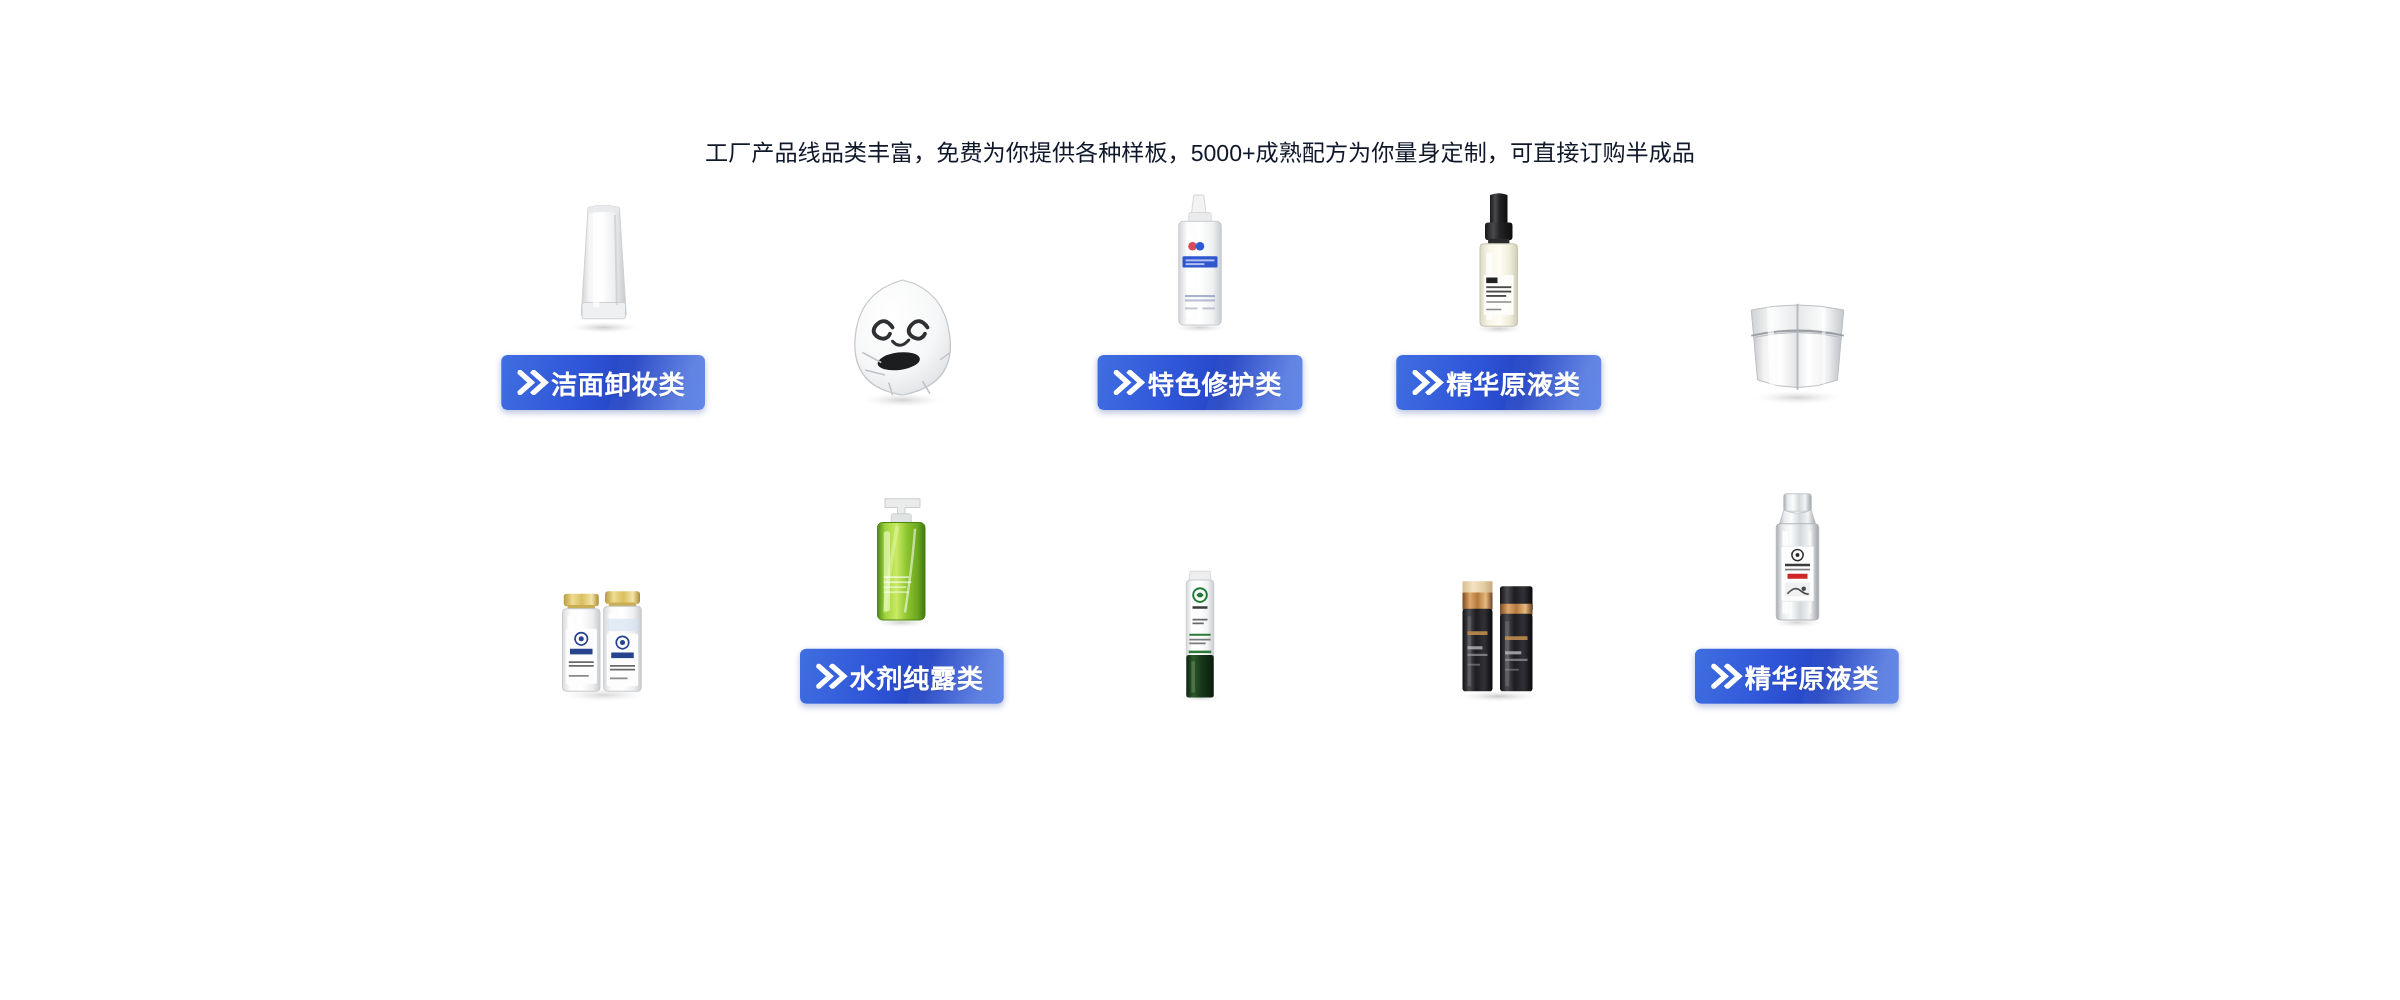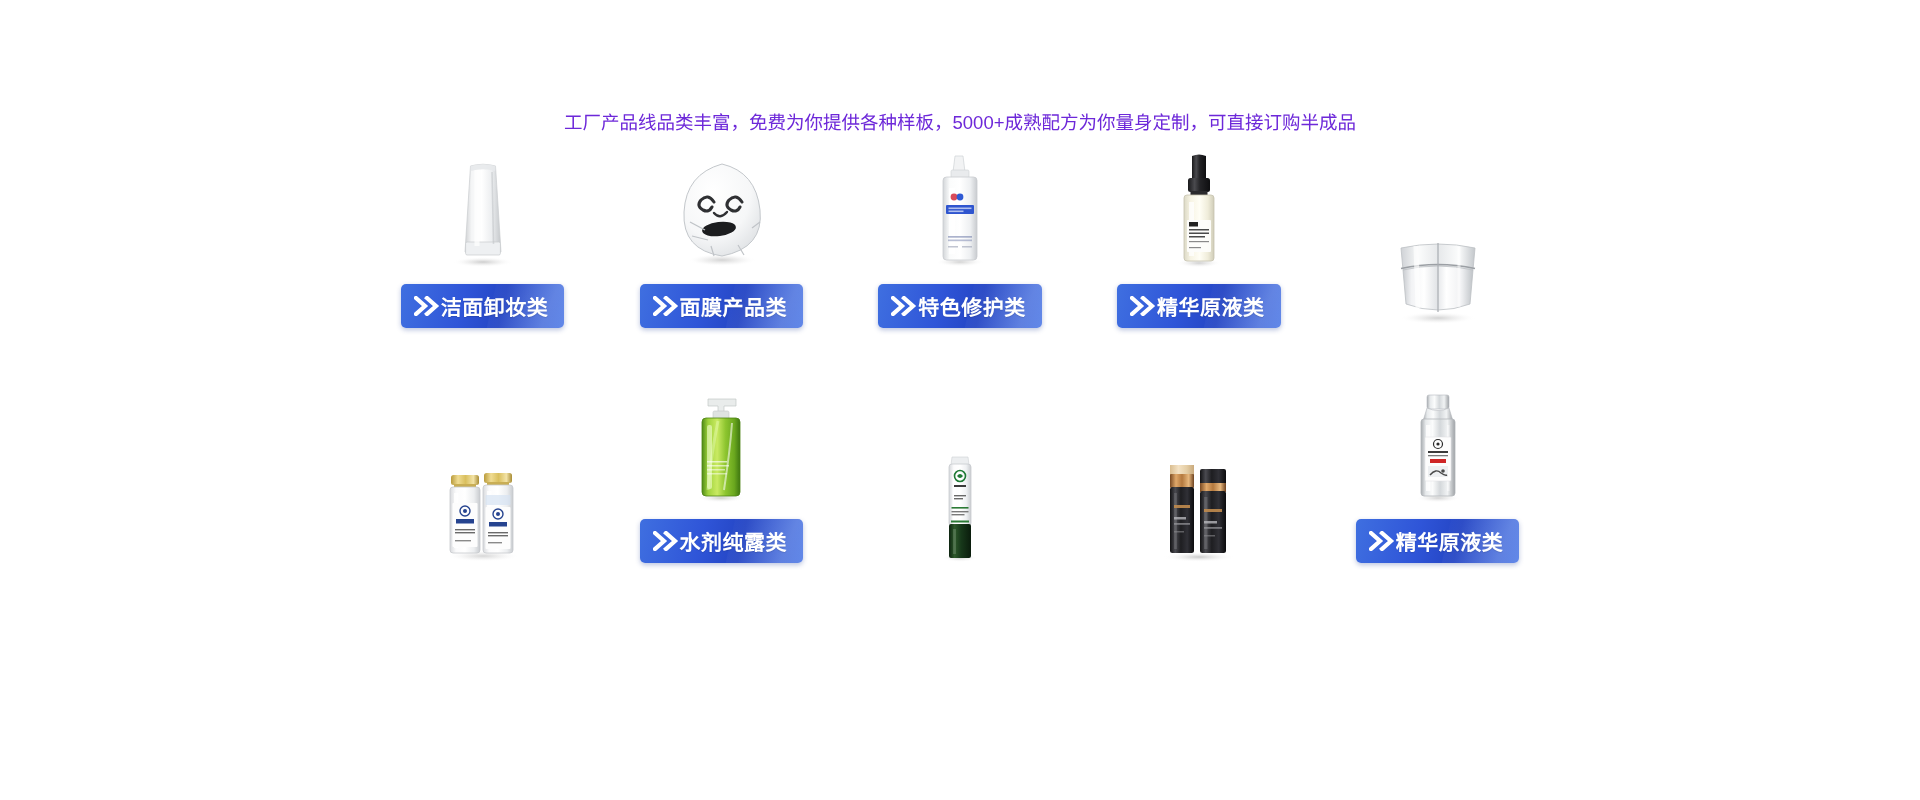--- a/index.html
+++ b/index.html
@@ -34,21 +34,21 @@
     letter-spacing: 1px;
     line-height: 1.15;
     white-space: nowrap;
   }
 
   .subtitle {
     margin: 33px auto 0;
     width: 800px;
     font-size: 18.5px;
     line-height: 31px;
-    color: #6d28d9;
+    color: #0f172a;
     font-weight: 500;
     text-align: center;
   }
 
   
   .grid {
     position: relative;
     margin: 12px auto 0;
     width: 1160px;
   }
@@ -202,29 +202,20 @@
             <path d="M86 52 q-6 -9 -13 -2 q-5 6 2 10 q6 3 9 -3" fill="none" stroke="#2f3033" stroke-width="3.1" stroke-linecap="round"></path>
             <path d="M58 63 q6 7 13 -1" fill="none" stroke="#2f3033" stroke-width="2.4" stroke-linecap="round"></path>
             <ellipse cx="63" cy="79" rx="17" ry="7" fill="#1c1d1f" transform="rotate(-7 63 79)"></ellipse>
             <path d="M34 72 L49 80" stroke="#bfc3c7" stroke-width="1.2"></path>
             <path d="M36 86 L52 90" stroke="#bfc3c7" stroke-width="1.2"></path>
             <path d="M55 96 L58 106" stroke="#bfc3c7" stroke-width="1.2"></path>
             <path d="M82 95 L88 105" stroke="#bfc3c7" stroke-width="1.2"></path>
             <path d="M96 78 L104 72" stroke="#bfc3c7" stroke-width="1.2"></path>
           </svg>
         </div>
-        <button class="cat-btn">
-          <span class="chev">
-            <svg width="26" height="20" viewBox="0 0 26 20">
-              <path d="M2 2 L11 10 L2 18" fill="none" stroke="#ffffff" stroke-width="4.2" stroke-linecap="square"></path>
-              <path d="M13 2 L22 10 L13 18" fill="none" stroke="#ffffff" stroke-width="4.2" stroke-linecap="square"></path>
-            </svg>
-          </span>
-          <span class="cat-label">面膜产品类</span>
-        </button>
       </div>
 
       <div class="cell">
         <div class="art">
           <svg width="110" height="118" viewBox="0 0 110 118">
             <defs>
               <linearGradient id="sprayG" x1="0" y1="0" x2="1" y2="0">
                 <stop offset="0%" stop-color="#d3d6d9"></stop>
                 <stop offset="20%" stop-color="#fbfcfc"></stop>
                 <stop offset="50%" stop-color="#ffffff"></stop>

